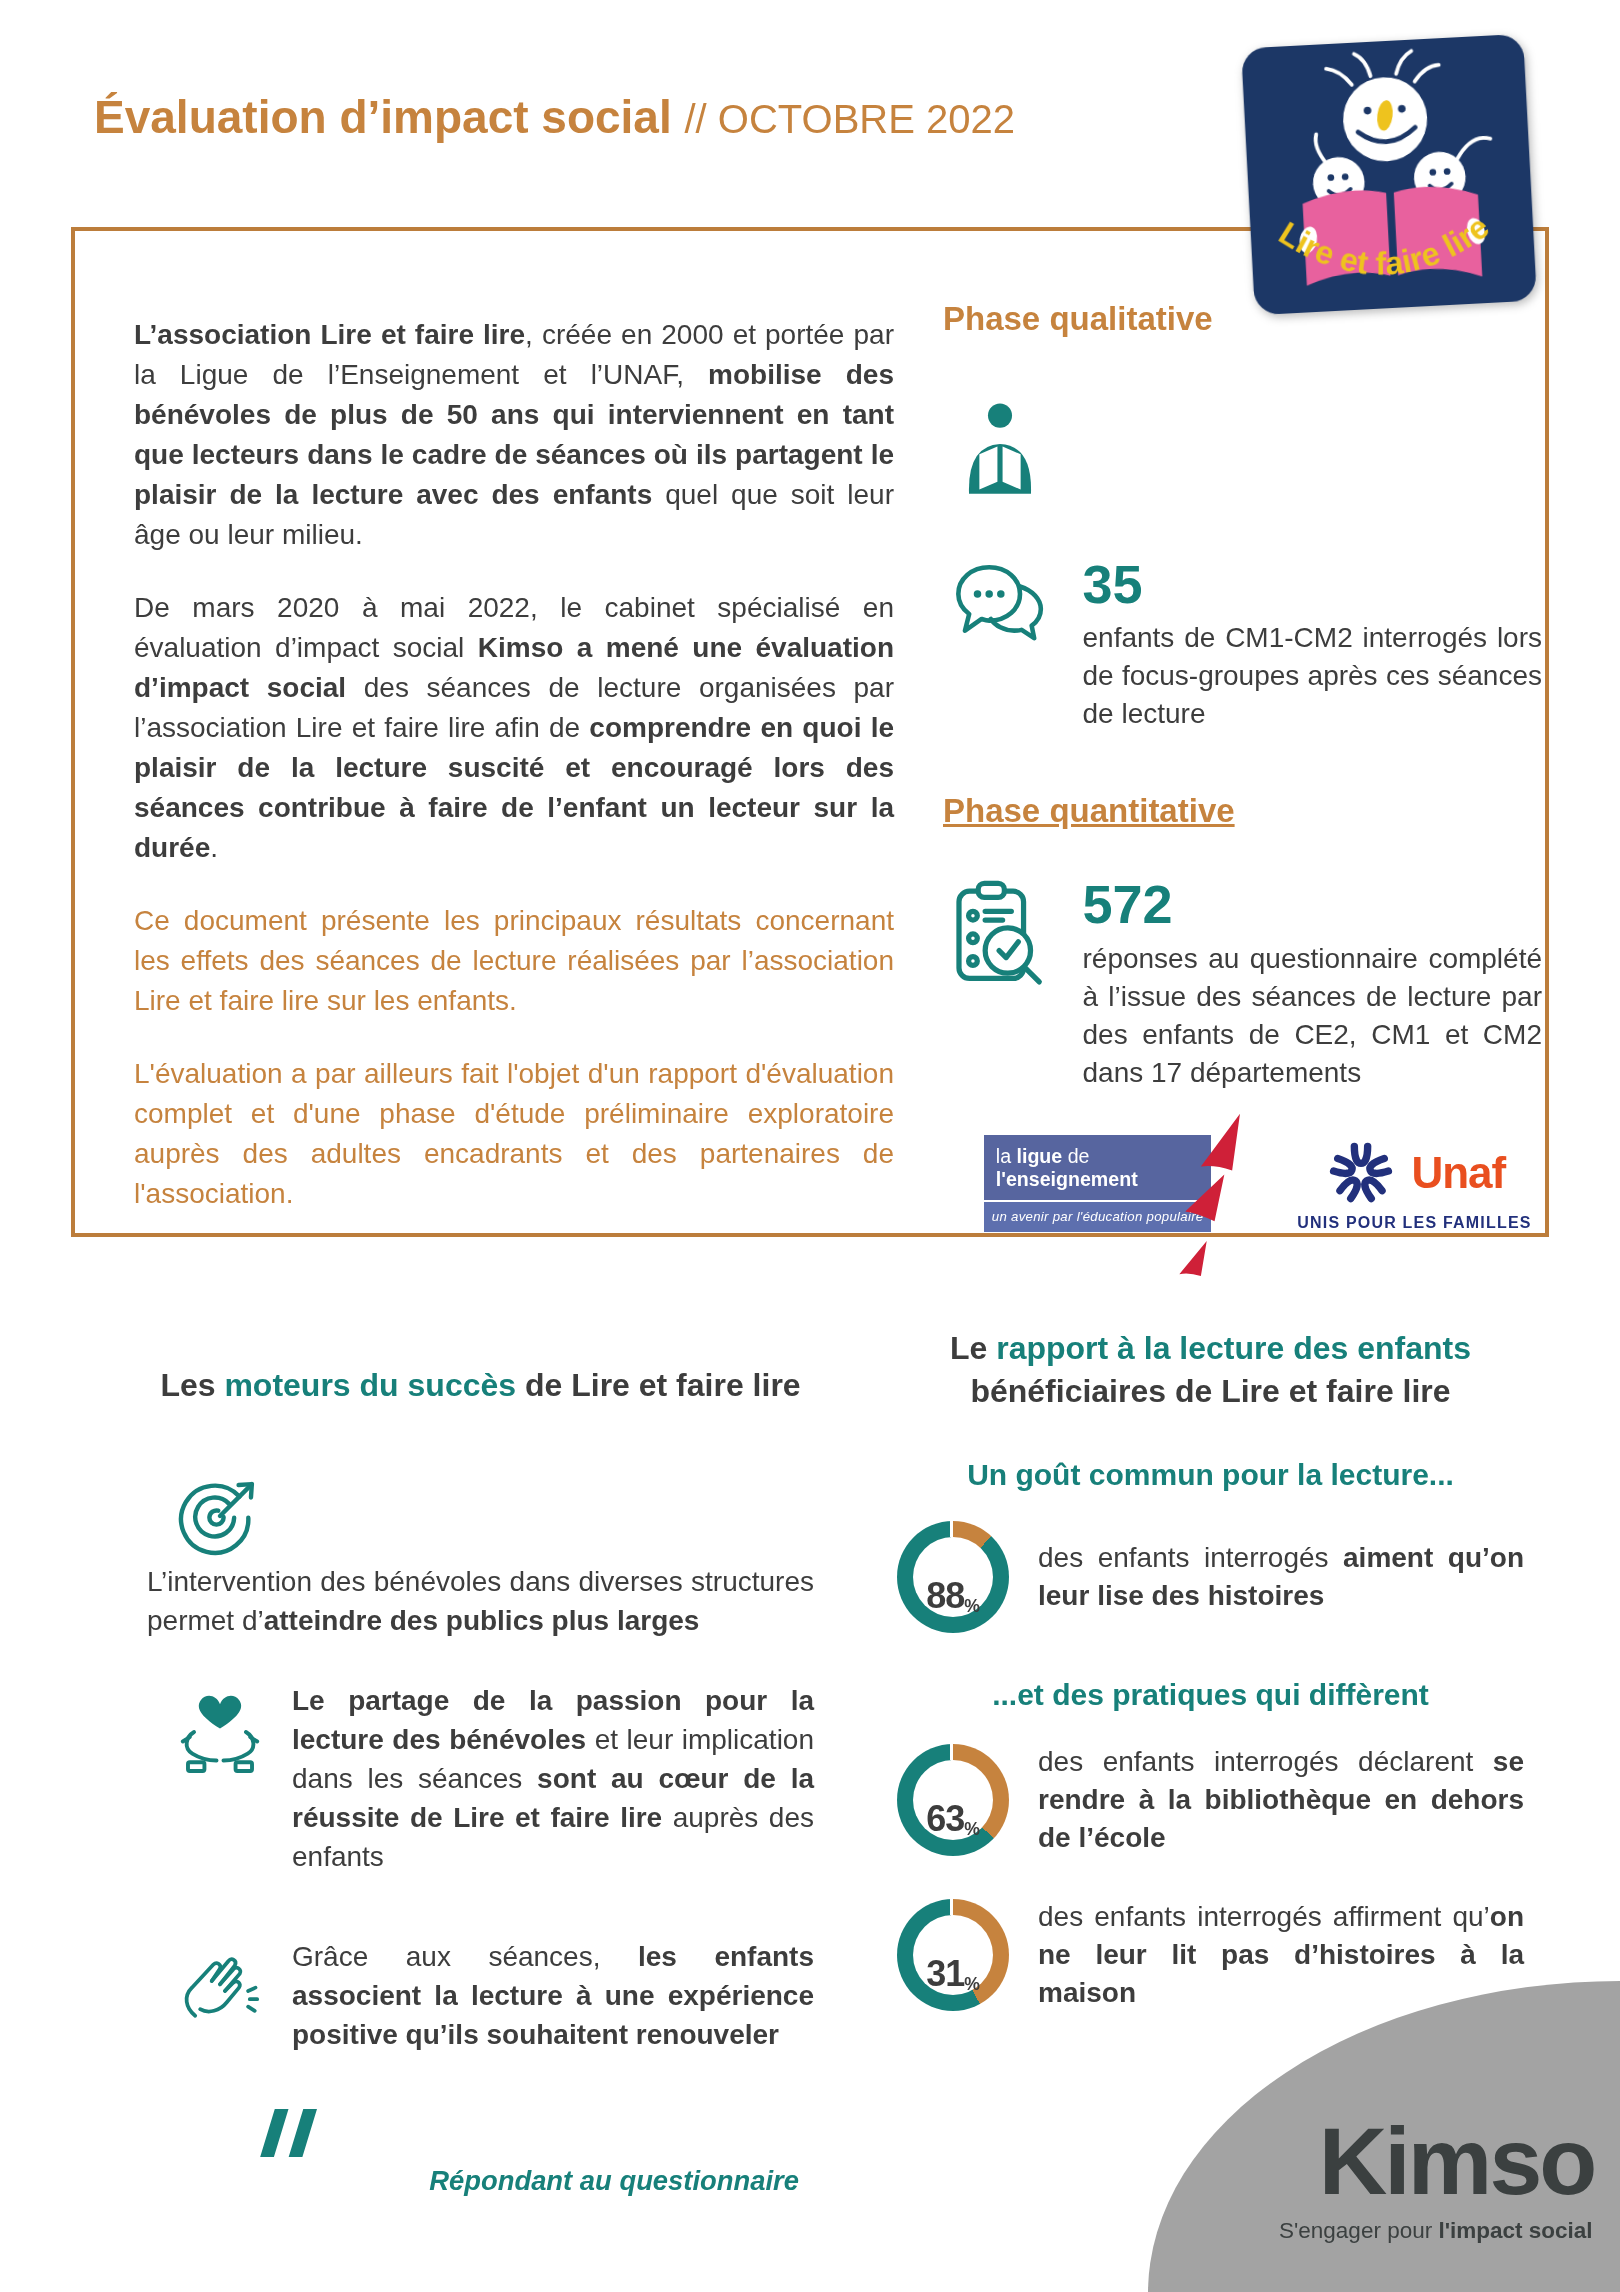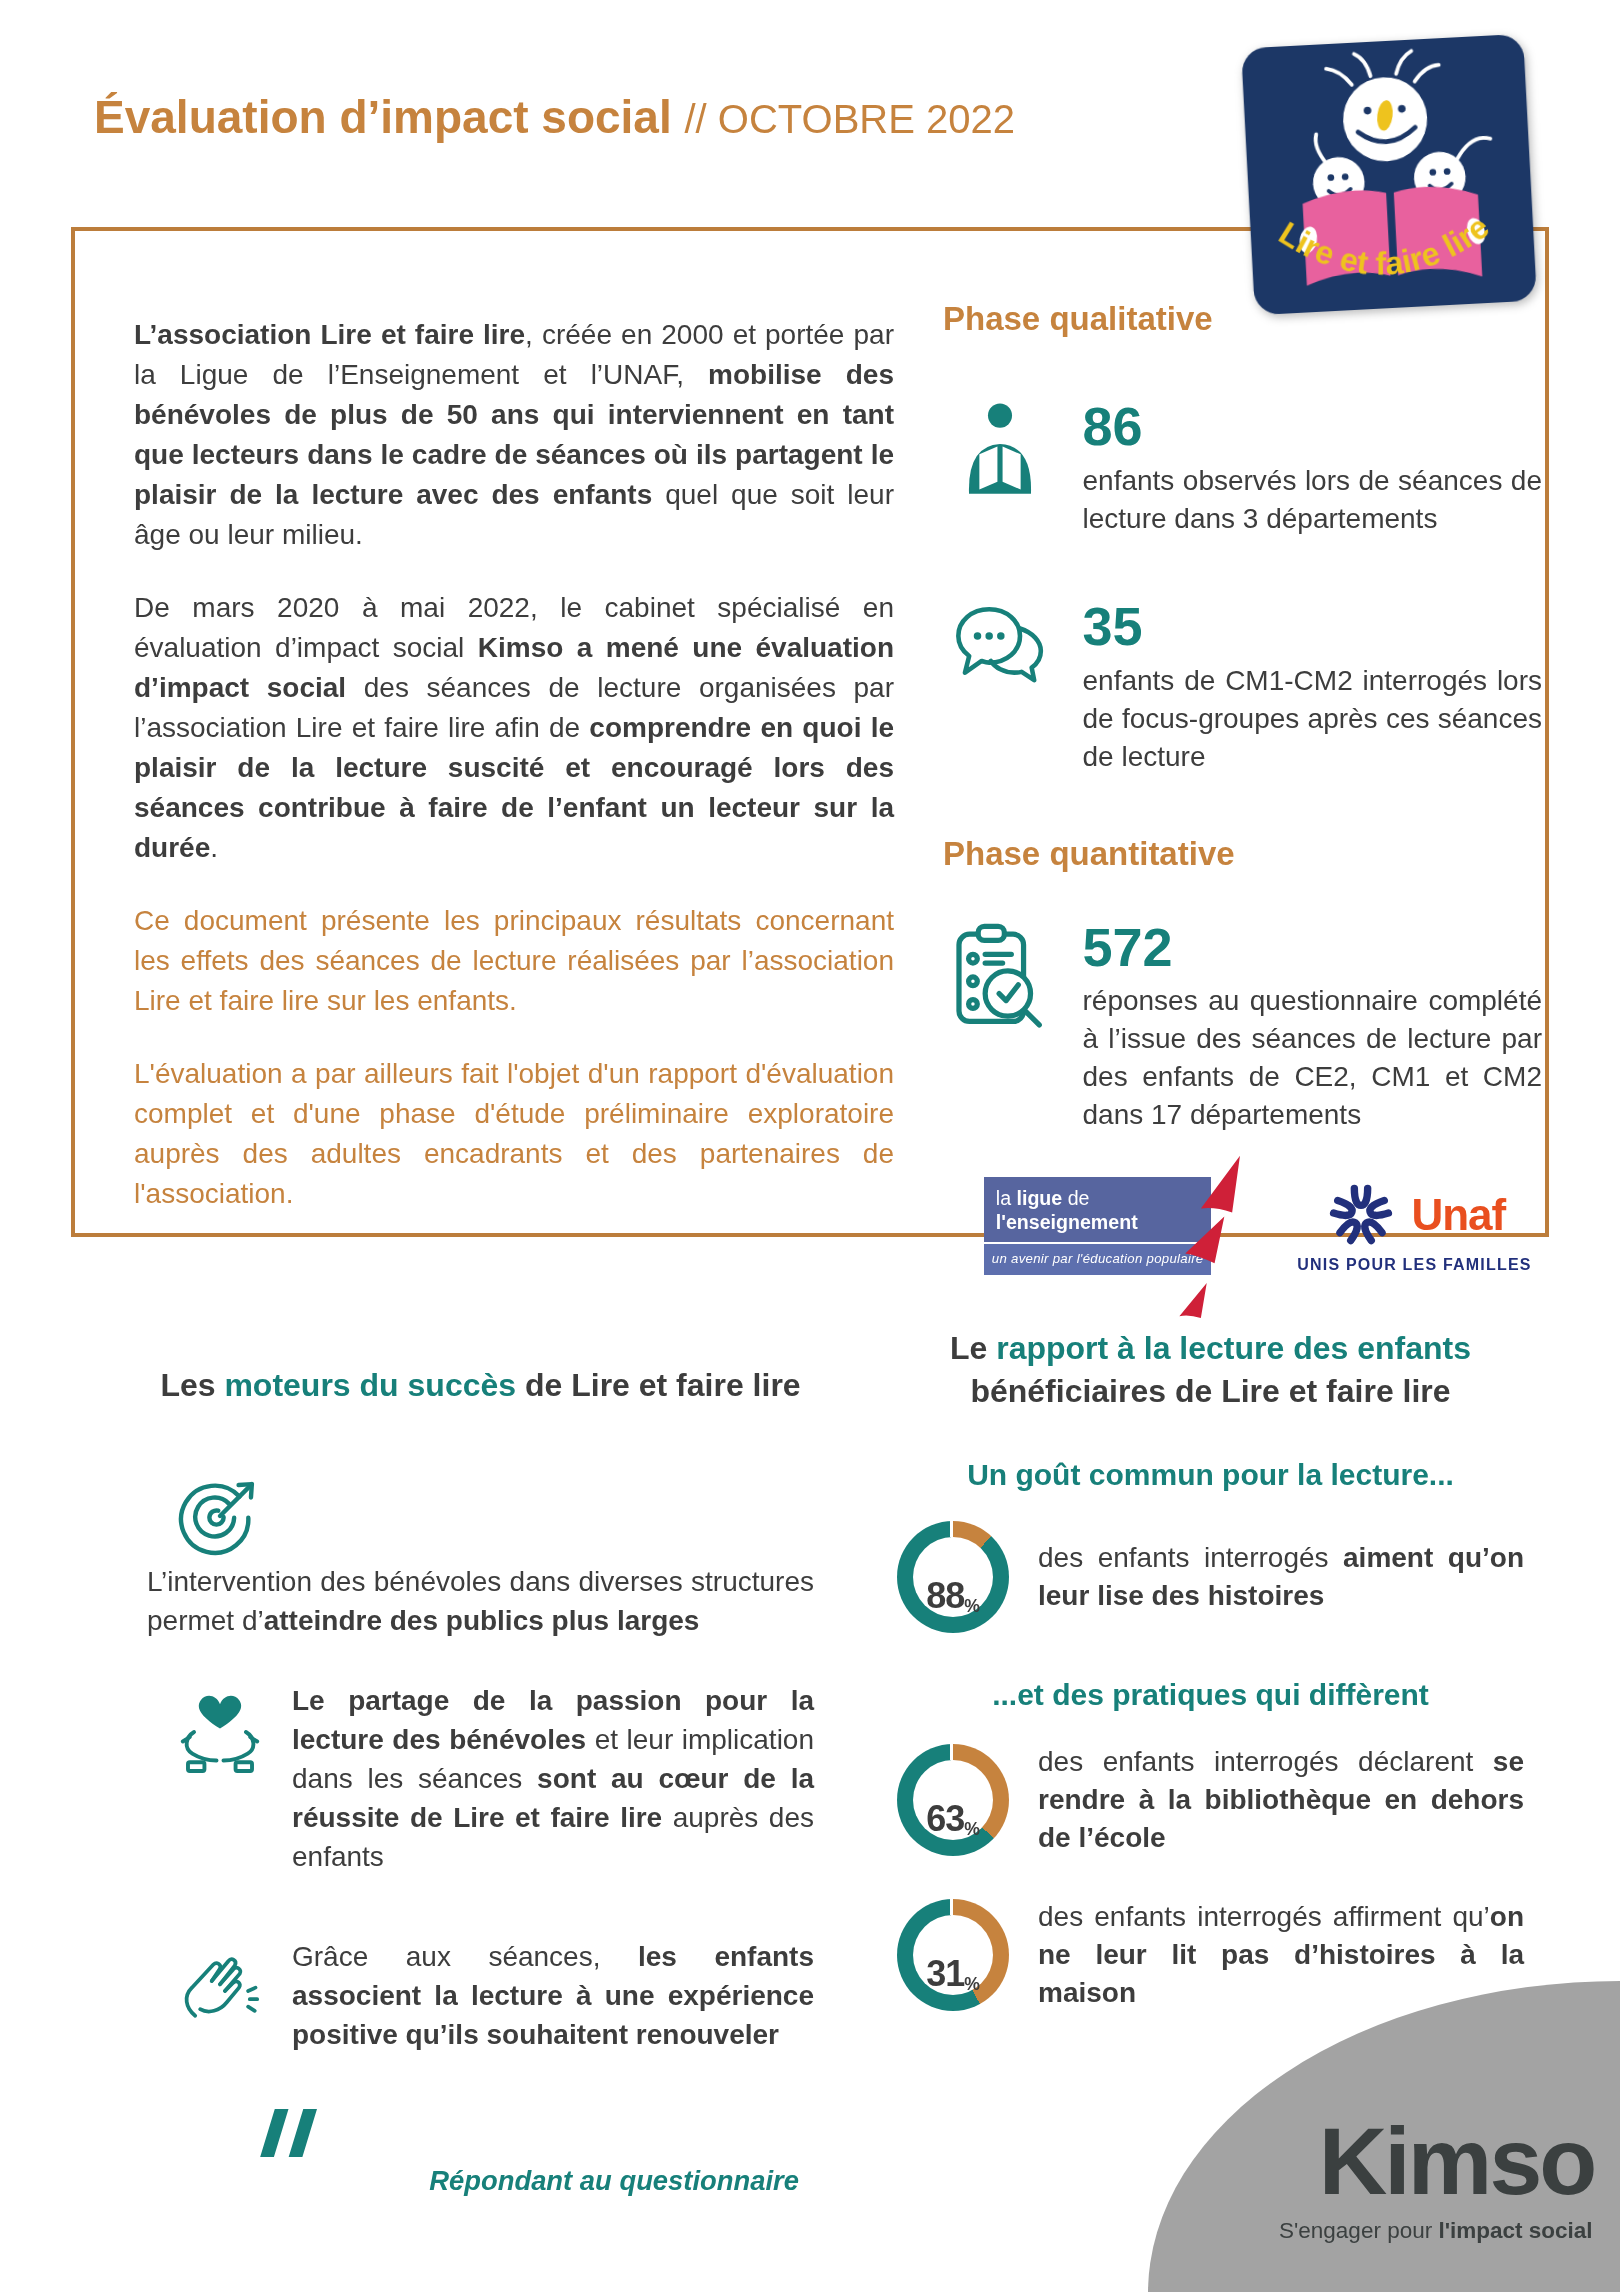--- a/index.html
+++ b/index.html
@@ -16,21 +16,21 @@
   .badge{position:absolute;left:1241px;top:39px;width:296px;height:271px;transform:rotate(-3deg);z-index:6;}
   .badge svg{width:100%;height:100%;filter:drop-shadow(2.9px 3.9px 4.9px rgba(0,0,0,.28));}
 
   
   .intro-box{position:absolute;left:71px;top:227px;width:1478px;height:1010px;border:4.9px solid #bc7d3b;
              box-sizing:border-box;display:flex;background:#fff;z-index:2;}
   .ib-left{width:760px;flex:none;padding:84px 0 0 59px;}
   .ib-left p{margin:0 0 33px;font-size:28px;line-height:40px;text-align:justify;}
   .ib-right{flex:1;padding:69px 25.5px 0 49px;}
   .phase-heading{margin:0;font-size:33px;font-weight:bold;color:#c6833e;}
-  .phase-heading.second{margin-top:23.5px;}
+  .phase-heading.second{margin-top:23.5px;text-decoration:underline;}
   .stat{display:flex;align-items:flex-start;}
   .stat.s86{margin-top:61px;} .stat.s35{margin-top:61px;} .stat.s572{margin-top:47px;}
   .stat-icon{width:114px;flex:none;display:flex;justify-content:center;padding-top:2px;}
   .stat-body{margin-left:25.5px;flex:1;}
   .stat-num{font-size:54px;font-weight:bold;color:#17807a;line-height:1;}
   .stat-text{margin:8.8px 0 0;font-size:28px;line-height:38px;color:#3d3d3d;text-align:justify;}
 
   
   .partners{display:flex;align-items:center;gap:76px;margin:43px 0 0 41px;}
   .ligue{position:relative;width:227px;}
@@ -143,24 +143,20 @@
 
       <div class="stat s86">
         <div class="stat-icon">
           <svg viewBox="0 0 100 110" width="86">
             <circle cx="50" cy="17" r="14" fill="#17807a"></circle>
             <path d="M14 108 Q12 52 50 50 Q88 52 86 108 Z" fill="#17807a"></path>
             <path d="M26 62 L47 53 L47 94 L26 103 Z" fill="#fff"></path>
             <path d="M74 62 L53 53 L53 94 L74 103 Z" fill="#fff"></path>
           </svg>
         </div>
-        <div class="stat-body">
-          <div class="stat-num">86</div>
-          <p class="stat-text"><span>enfants observés lors de séances de lecture dans 3 départements</span></p>
-        </div>
       </div>
 
       <div class="stat s35">
         <div class="stat-icon">
           <svg viewBox="0 0 120 112" width="100">
             <g fill="none" stroke="#17807a" stroke-width="5.5" stroke-linejoin="round" stroke-linecap="round">
               <path d="M47 10 C26 10 10 24 10 42 C10 52 15 60 23 66 L18 86 L38 72 C41 73 44 74 47 74 C68 74 84 60 84 42 C84 24 68 10 47 10 Z"></path>
               <path d="M84 33 C99 38 109 48 109 60 C109 68 105 75 98 80 L101 95 L86 85 C83 86 80 86 77 86 C65 86 54 80 49 72"></path>
             </g>
             <g fill="#17807a">

